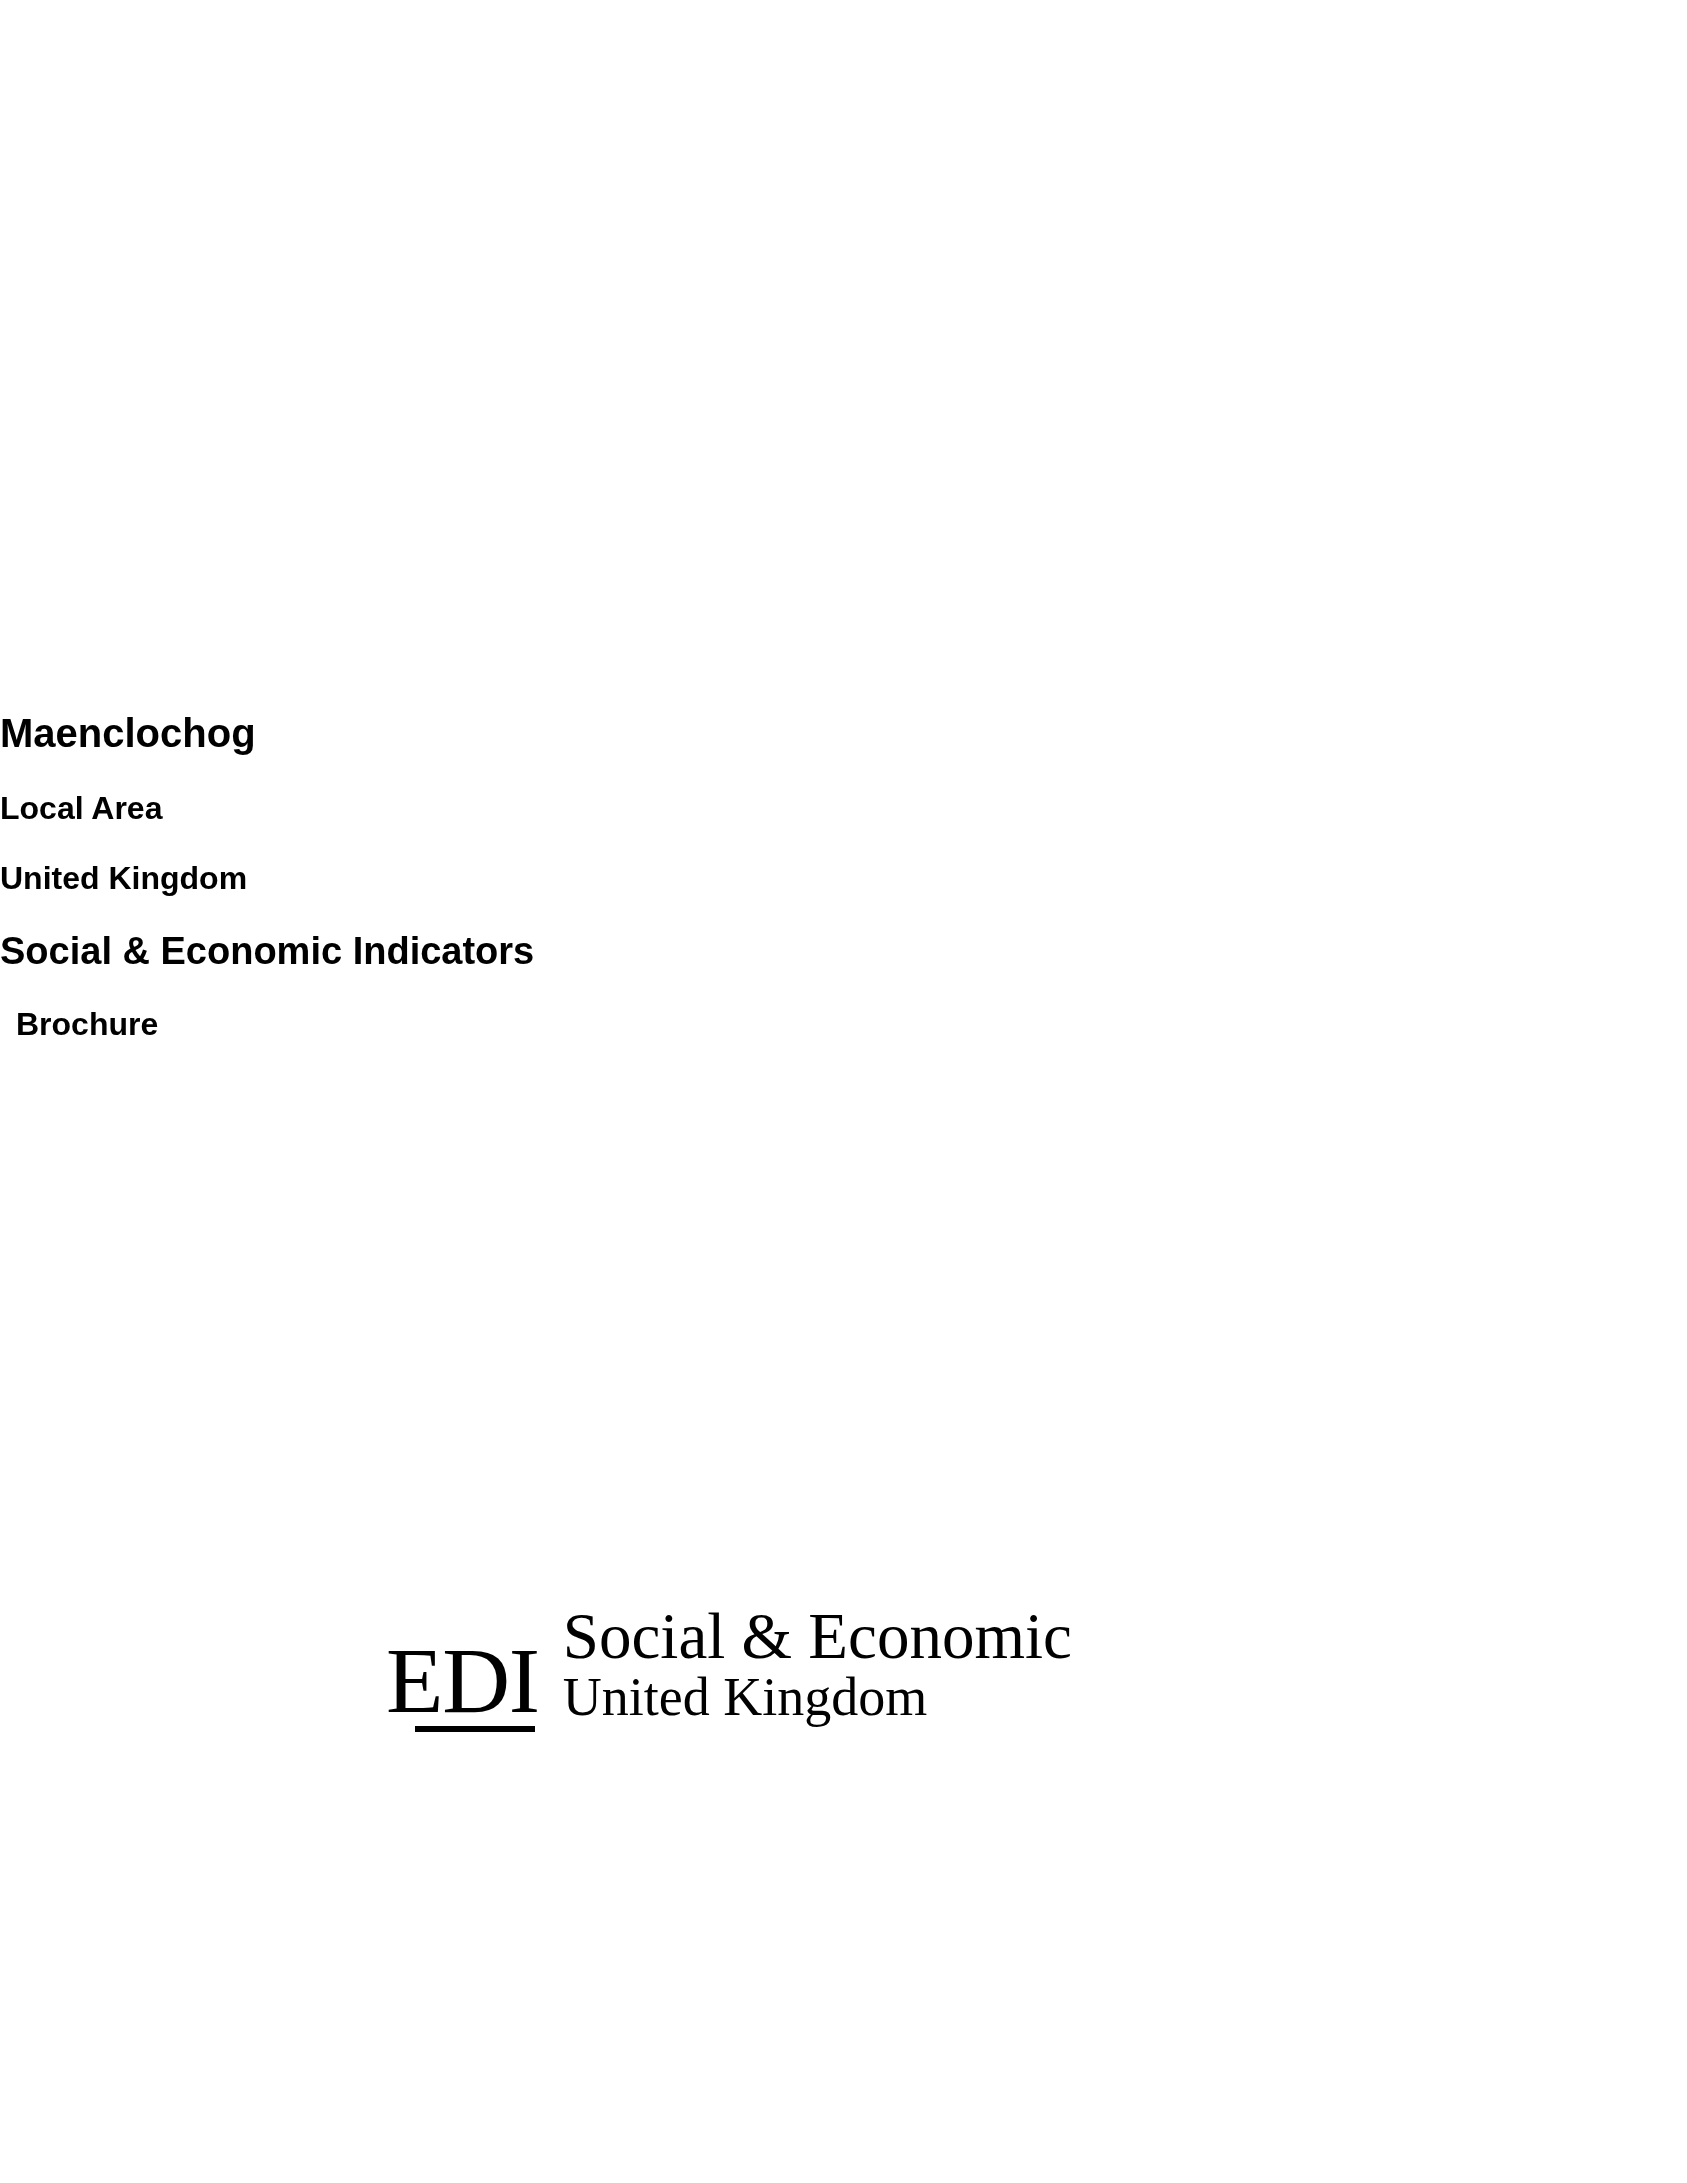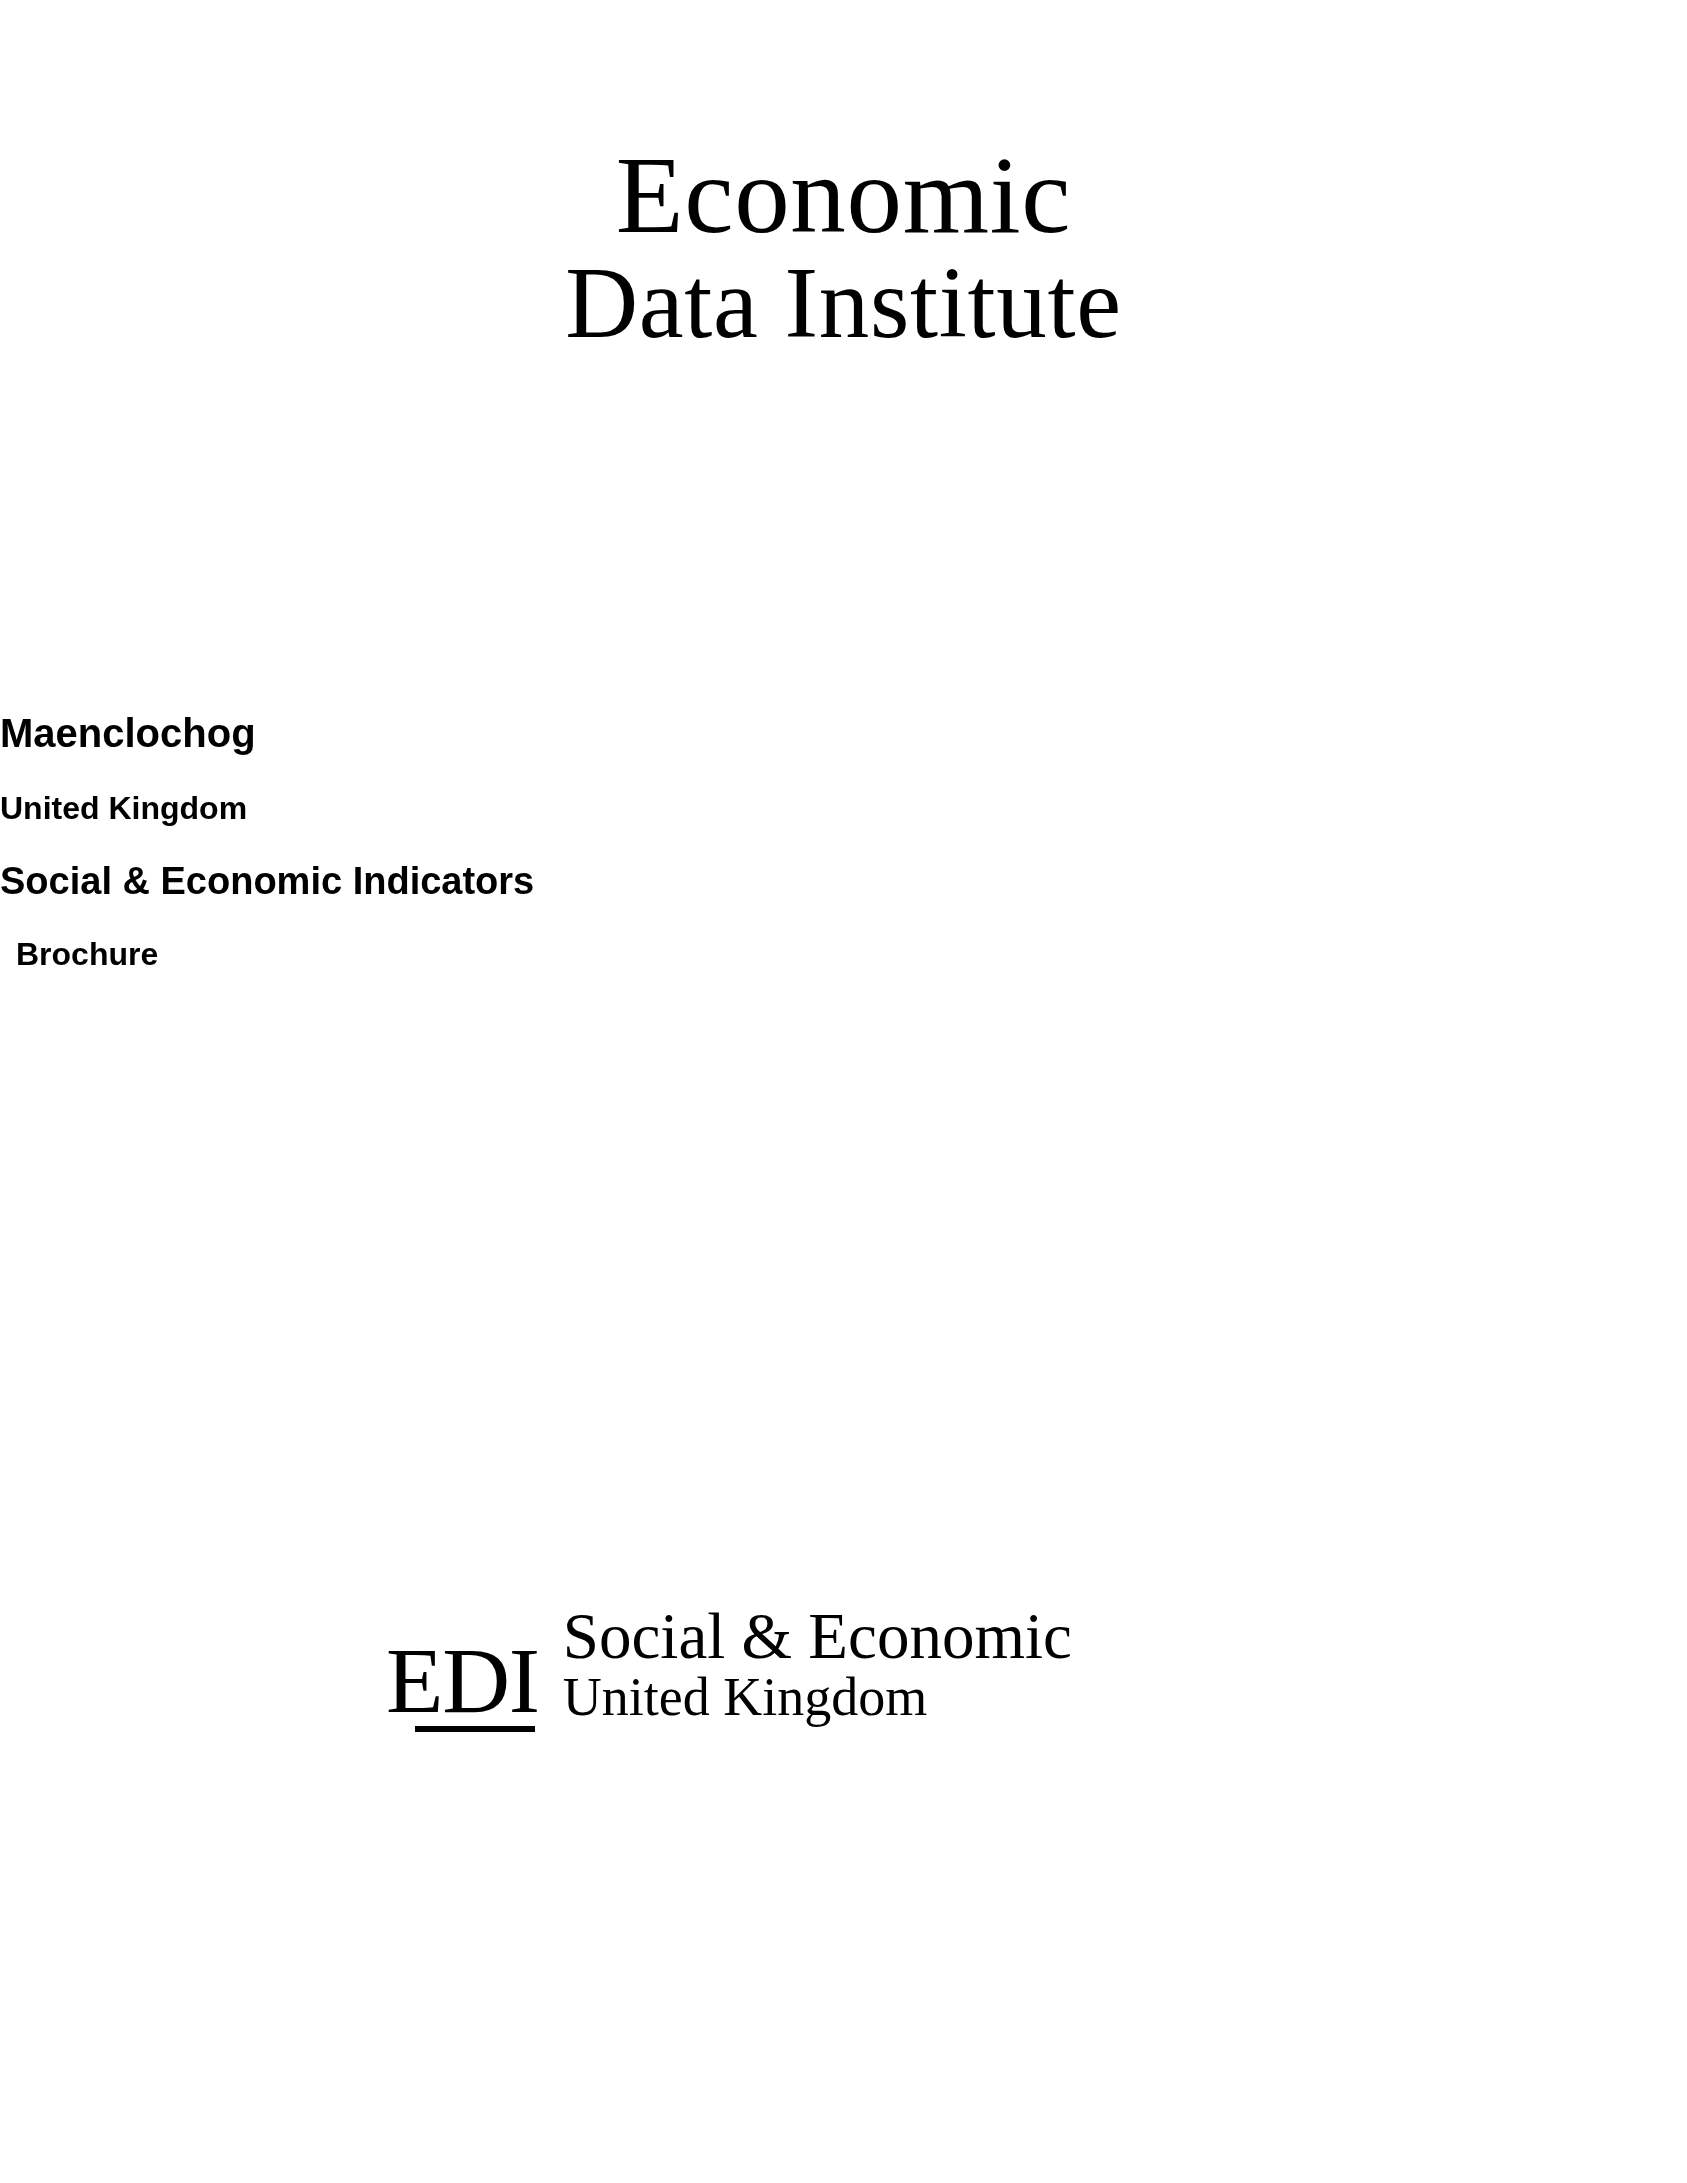--- a/index.html
+++ b/index.html
@@ -122,27 +122,24 @@
     display: block;
     font-size: 54px;
     margin-top: 1.3px;
   }
 </style>
 </head>
 <body>
 
 <div class="page">
 
-  <div class="masthead">
-    <span class="masthead-line1">Economic</span>
-    <span class="masthead-line2">Data Institute</span>
-  </div>
 
   <div class="title-block">
     <p class="line t-area">Maenclochog</p>
+    <p class="line t-type">Local Area</p>
     <p class="line t-country">United Kingdom</p>
     <p class="line t-subject">Social &amp; Economic Indicators</p>
     <p class="line t-doctype">Brochure</p>
   </div>
 
   <div class="footer-logo">
     <div class="edi-mark">
       <span>EDI</span>
       <span class="edi-underline"></span>
     </div>

